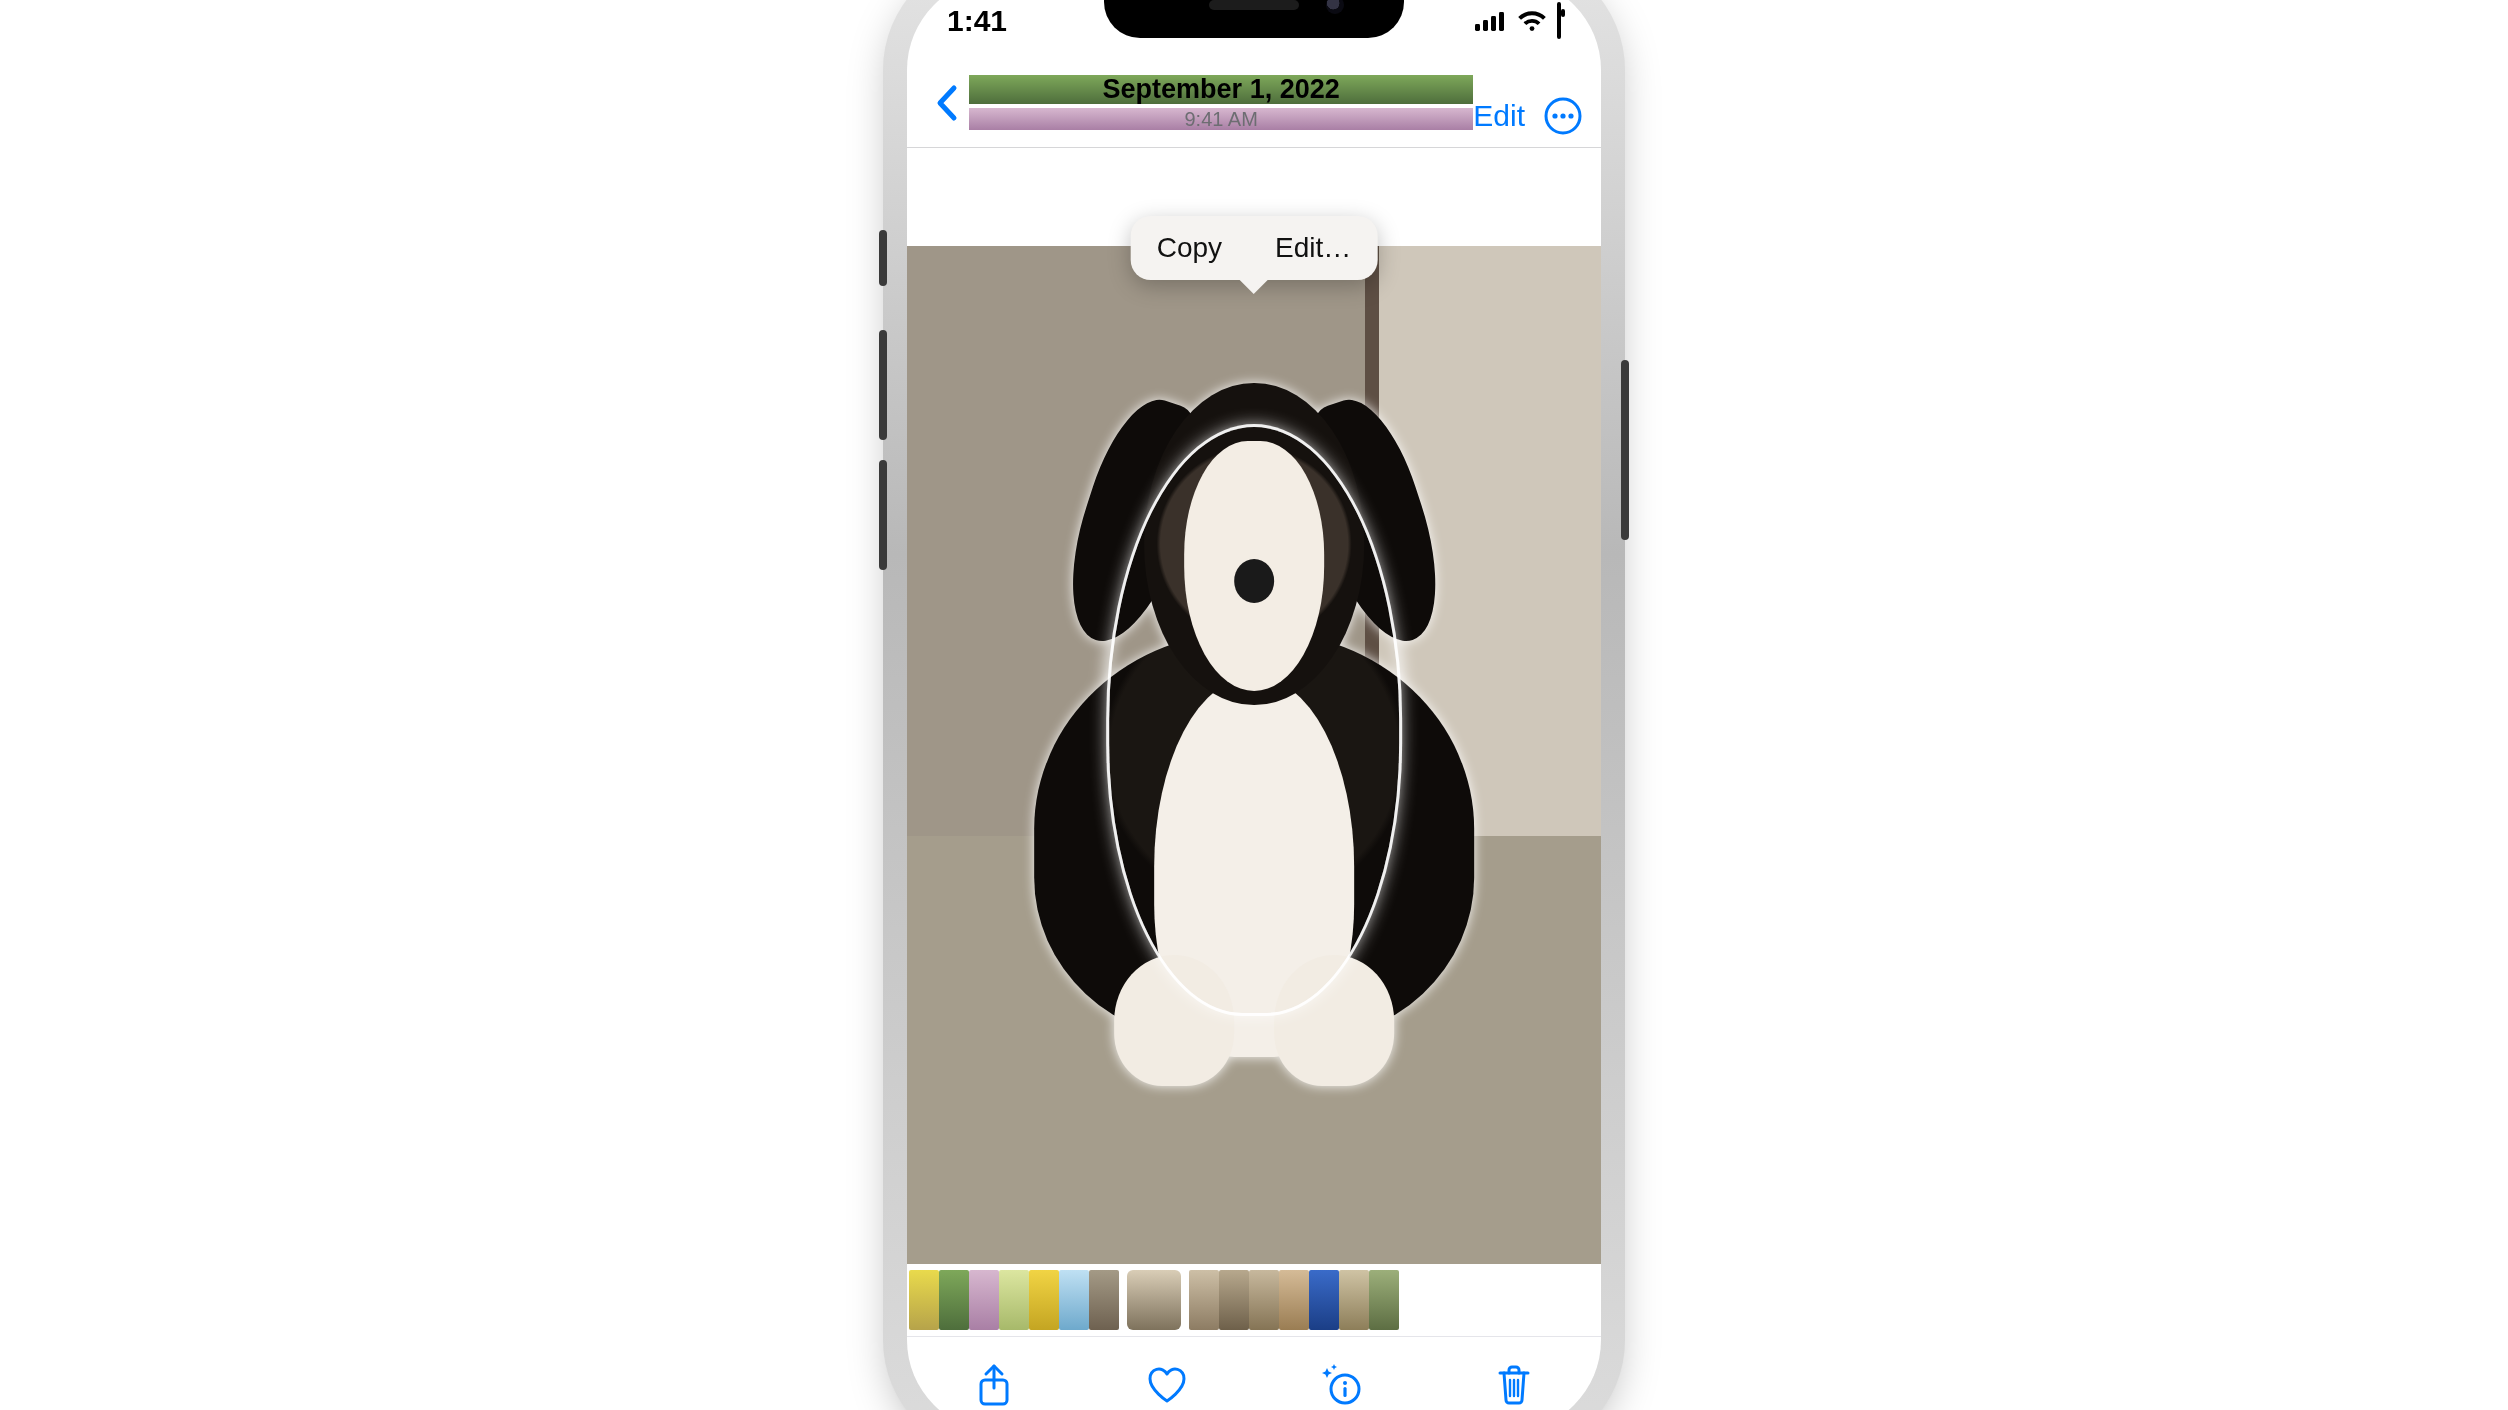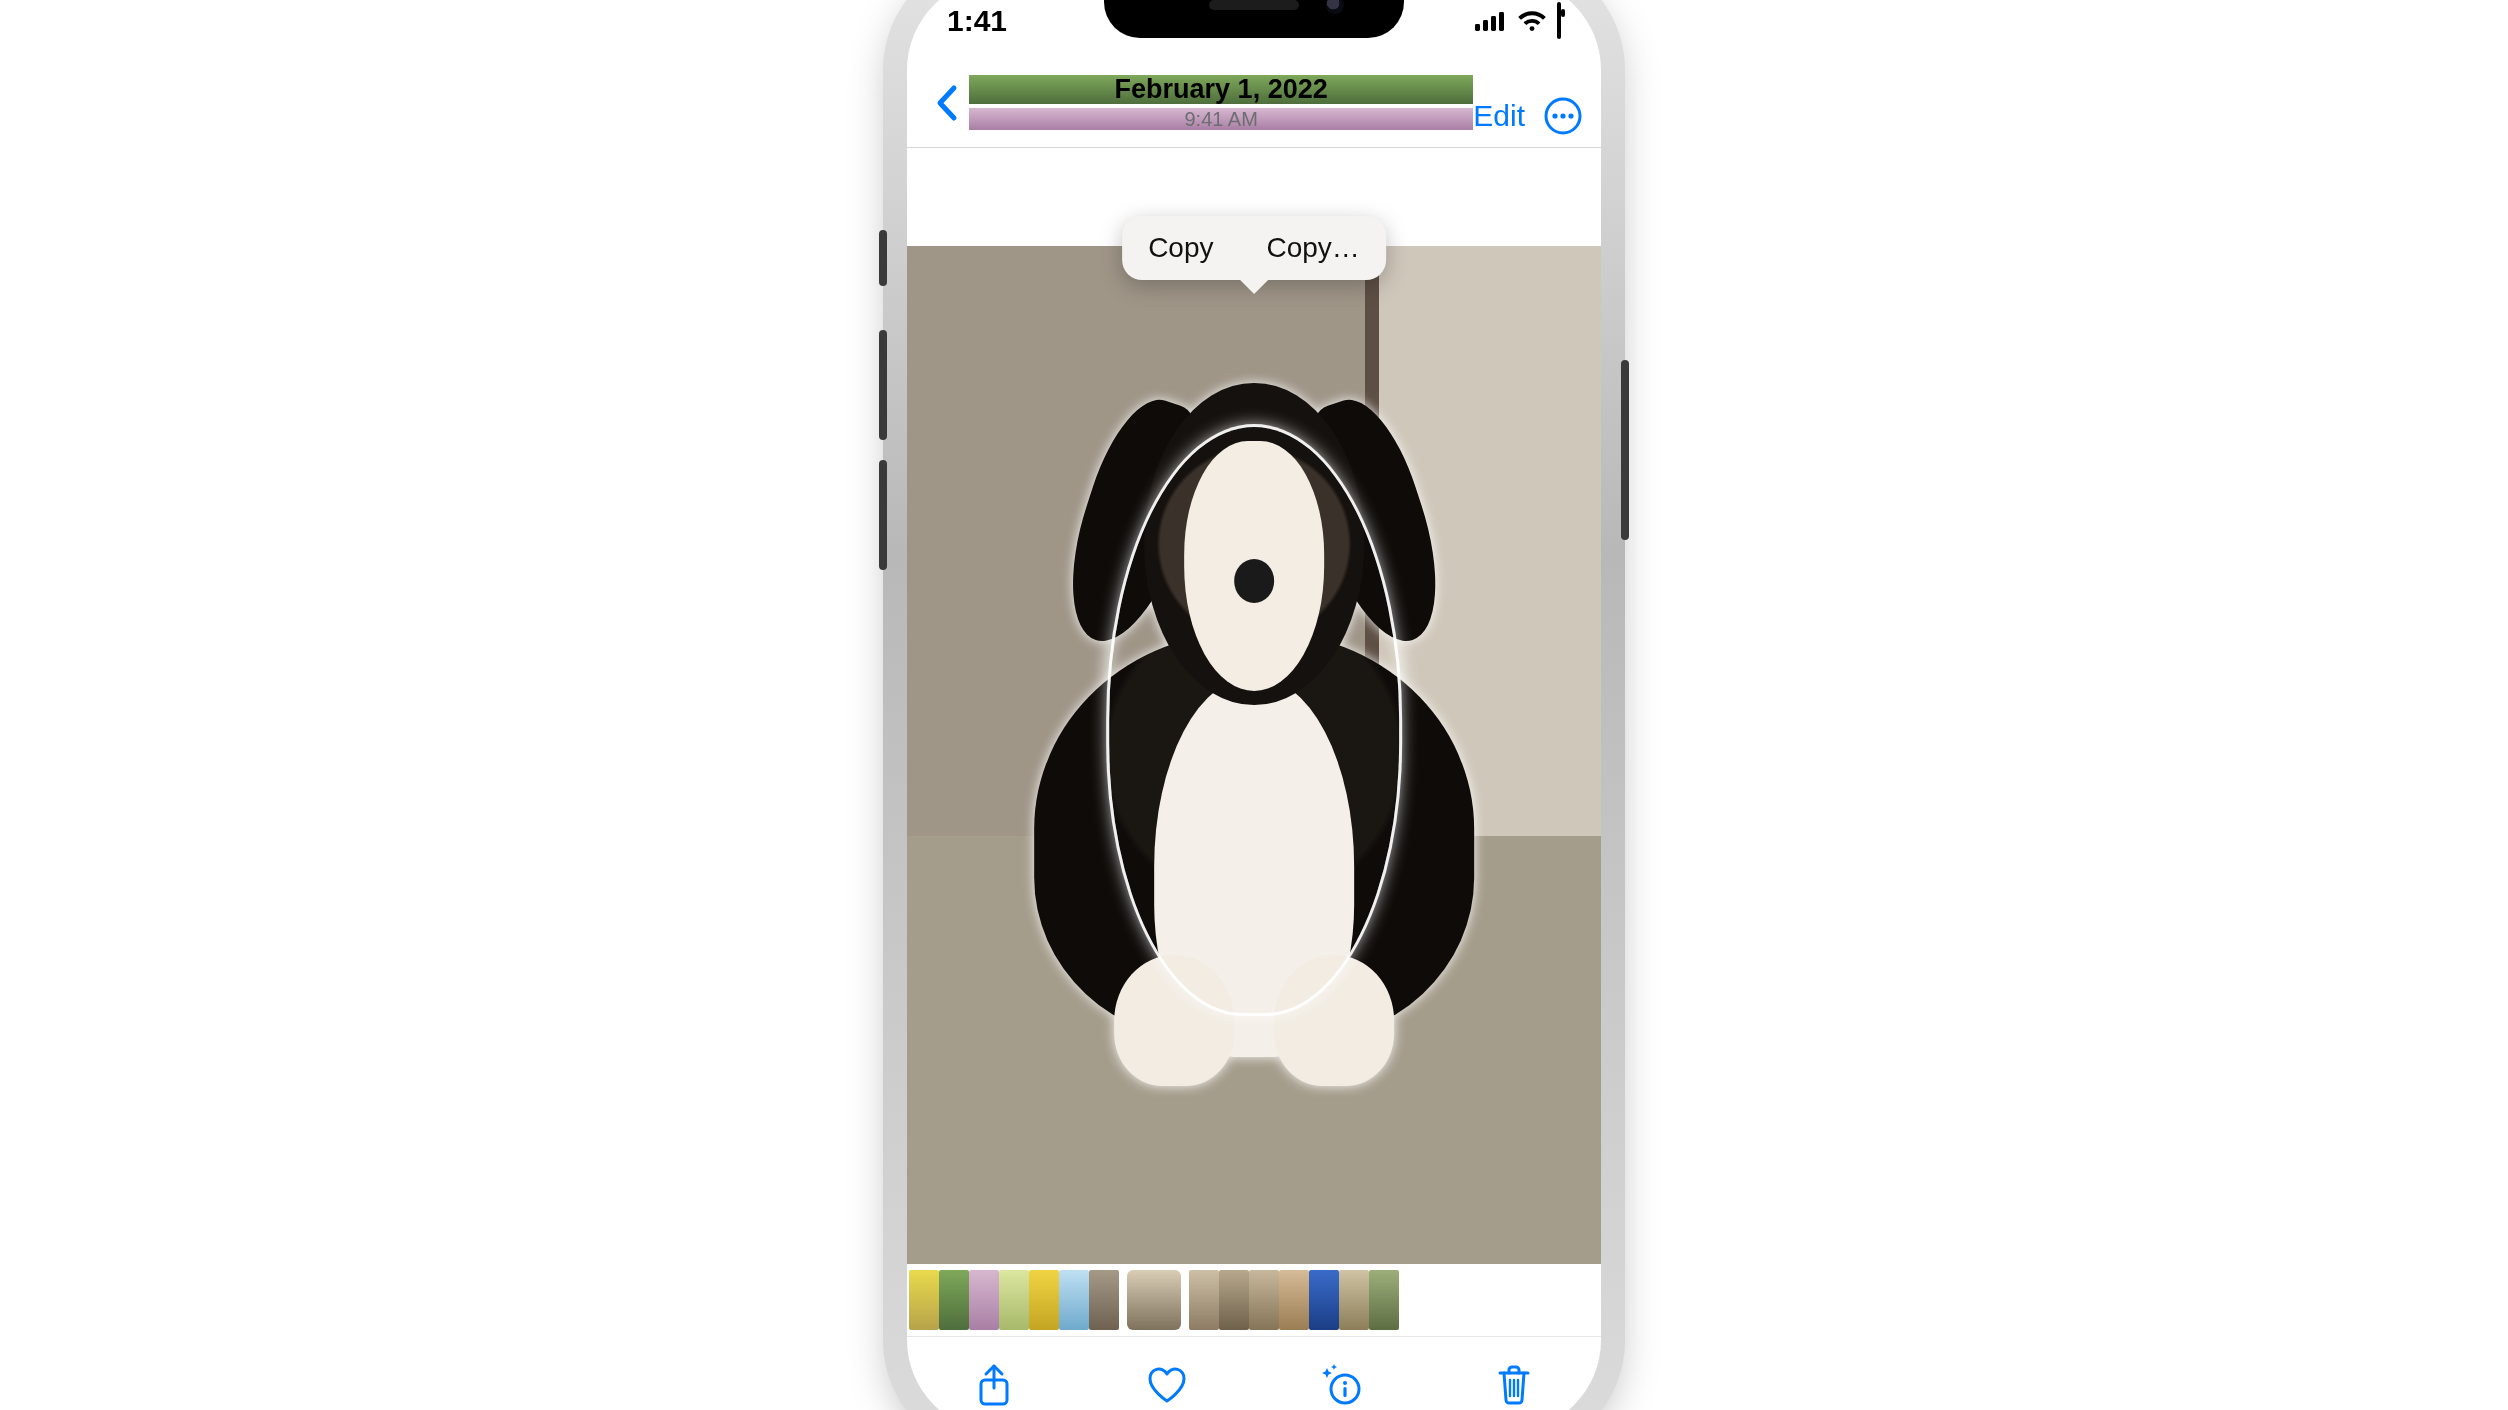--- a/index.html
+++ b/index.html
@@ -190,21 +190,21 @@
         </div>
       </div>
 
       <div class="navbar">
         <div class="nav-back">
           <svg width="26" height="38" viewBox="0 0 26 38">
             <polyline points="20,4 6,19 20,34" fill="none" stroke="#007aff" stroke-width="5" stroke-linecap="round" stroke-linejoin="round"></polyline>
           </svg>
         </div>
         <div class="nav-title">
-          <div class="t1">February 1, 2022</div>
+          <div class="t1">September 1, 2022</div>
           <div class="t2">9:41 AM</div>
         </div>
         <div class="nav-right">
           <span class="nav-edit">Edit</span>
           <span class="nav-more">
             <svg width="40" height="40" viewBox="0 0 40 40">
               <circle cx="20" cy="20" r="17" fill="none" stroke="#007aff" stroke-width="3"></circle>
               <circle cx="12" cy="20" r="2.6" fill="#007aff"></circle>
               <circle cx="20" cy="20" r="2.6" fill="#007aff"></circle>
               <circle cx="28" cy="20" r="2.6" fill="#007aff"></circle>
@@ -226,21 +226,21 @@
               <div class="nose"></div>
             <div class="paw l"></div>
               <div class="paw r"></div>
             <div class="lift-glow"></div>
           </div>
         </div>
 
         <div class="callout">
           <button>Copy</button>
           <div class="sep"></div>
-          <button>Copy…</button>
+          <button>Edit…</button>
         </div>
       </div>
 
       <div class="thumbs" id="thumbs">
           <div class="thumb t0"></div>
           <div class="thumb t1"></div>
           <div class="thumb t2"></div>
           <div class="thumb t3"></div>
           <div class="thumb t4"></div>
           <div class="thumb t5"></div>

